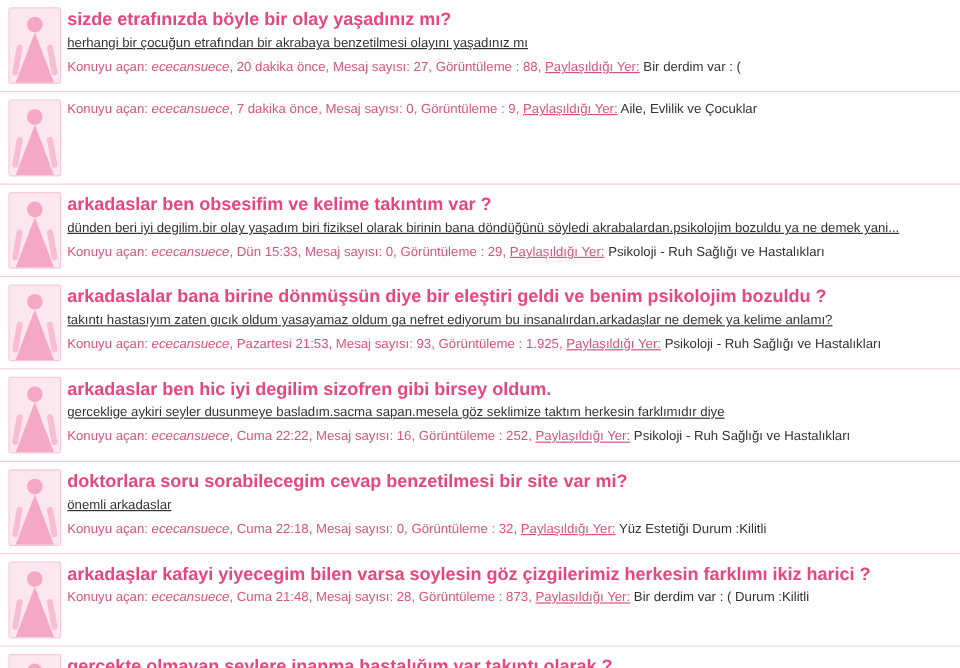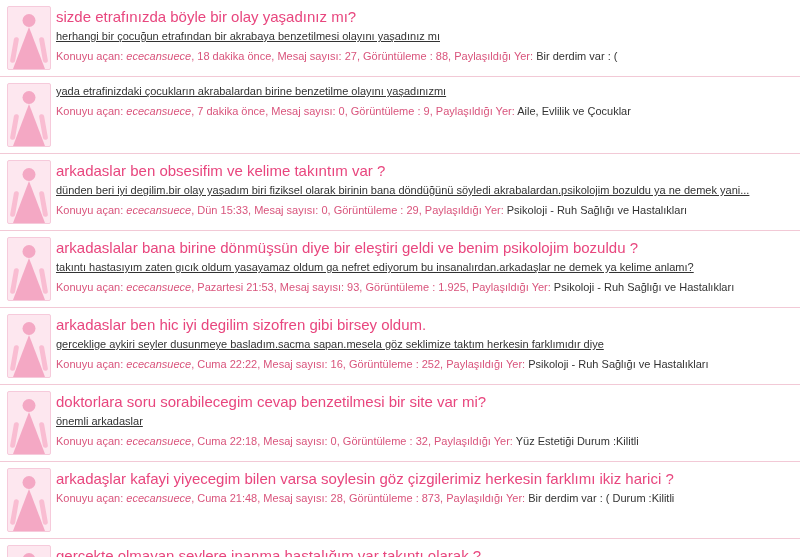--- a/index.html
+++ b/index.html
@@ -81,21 +81,21 @@
   .content-cell {
     flex: 1 1 auto;
     padding: 7px 10px 7px 4px;
     box-sizing: border-box;
     min-width: 0;
   }
   .topic-title {
     display: block;
     color: #e8467e;
     font-size: 15px;
-    font-weight: normal;
+    font-weight: bold;
     text-decoration: none;
     line-height: 19px;
     margin: 0 0 3px 0;
     white-space: nowrap;
     overflow: hidden;
     text-overflow: ellipsis;
   }
   .topic-excerpt {
     color: #333333;
     font-size: 11px;
@@ -111,21 +111,21 @@
     line-height: 14px;
     color: #d9547c;
     white-space: nowrap;
     overflow: hidden;
     text-overflow: ellipsis;
   }
   .meta-label { color: #d9547c; }
   .meta-author { color: #d9547c; font-style: italic; }
   .meta-sep { color: #d9547c; }
   .meta-value { color: #d9547c; }
-  .meta-forum-label { color: #d9547c; }
+  .meta-forum-label { color: #d9547c; text-decoration: underline; }
   .meta-forum { color: #333333; }
   .last-row {
     border-bottom: none;
   }
 </style>
 </head>
 <body>
 
 <div id="page">
   <div class="topic-list">
@@ -138,42 +138,41 @@
             <span class="arm-r"></span>
             <span class="body"></span>
         </div>
       </div>
       <div class="content-cell">
         <a href="#" class="topic-title">sizde etrafınızda böyle bir olay yaşadınız mı?</a>
         <div class="topic-excerpt">herhangi bir çocuğun etrafından bir akrabaya benzetilmesi olayını yaşadınız mı</div>
         <div class="topic-meta">
           <span class="meta-label">Konuyu açan:</span>
           <span class="meta-author">ececansuece</span><span class="meta-sep">,</span>
-          <span class="meta-value">18 dakika önce</span><span class="meta-sep">,</span>
+          <span class="meta-value">20 dakika önce</span><span class="meta-sep">,</span>
           <span class="meta-label">Mesaj sayısı:</span>
           <span class="meta-value">27</span><span class="meta-sep">,</span>
           <span class="meta-label">Görüntüleme :</span>
           <span class="meta-value">88</span><span class="meta-sep">,</span>
           <span class="meta-forum-label">Paylaşıldığı Yer:</span>
           <span class="meta-forum">Bir derdim var : (</span>
         </div>
       </div>
     </div>
 
     <div class="topic-row">
       <div class="avatar-cell">
         <div class="avatar">
           <span class="head"></span>
             <span class="arm-l"></span>
             <span class="arm-r"></span>
             <span class="body"></span>
         </div>
       </div>
       <div class="content-cell">
-        <div class="topic-excerpt">yada etrafinizdaki çocukların akrabalardan birine benzetilme olayını yaşadınızmı</div>
         <div class="topic-meta">
           <span class="meta-label">Konuyu açan:</span>
           <span class="meta-author">ececansuece</span><span class="meta-sep">,</span>
           <span class="meta-value">7 dakika önce</span><span class="meta-sep">,</span>
           <span class="meta-label">Mesaj sayısı:</span>
           <span class="meta-value">0</span><span class="meta-sep">,</span>
           <span class="meta-label">Görüntüleme :</span>
           <span class="meta-value">9</span><span class="meta-sep">,</span>
           <span class="meta-forum-label">Paylaşıldığı Yer:</span>
           <span class="meta-forum">Aile, Evlilik ve Çocuklar</span>

